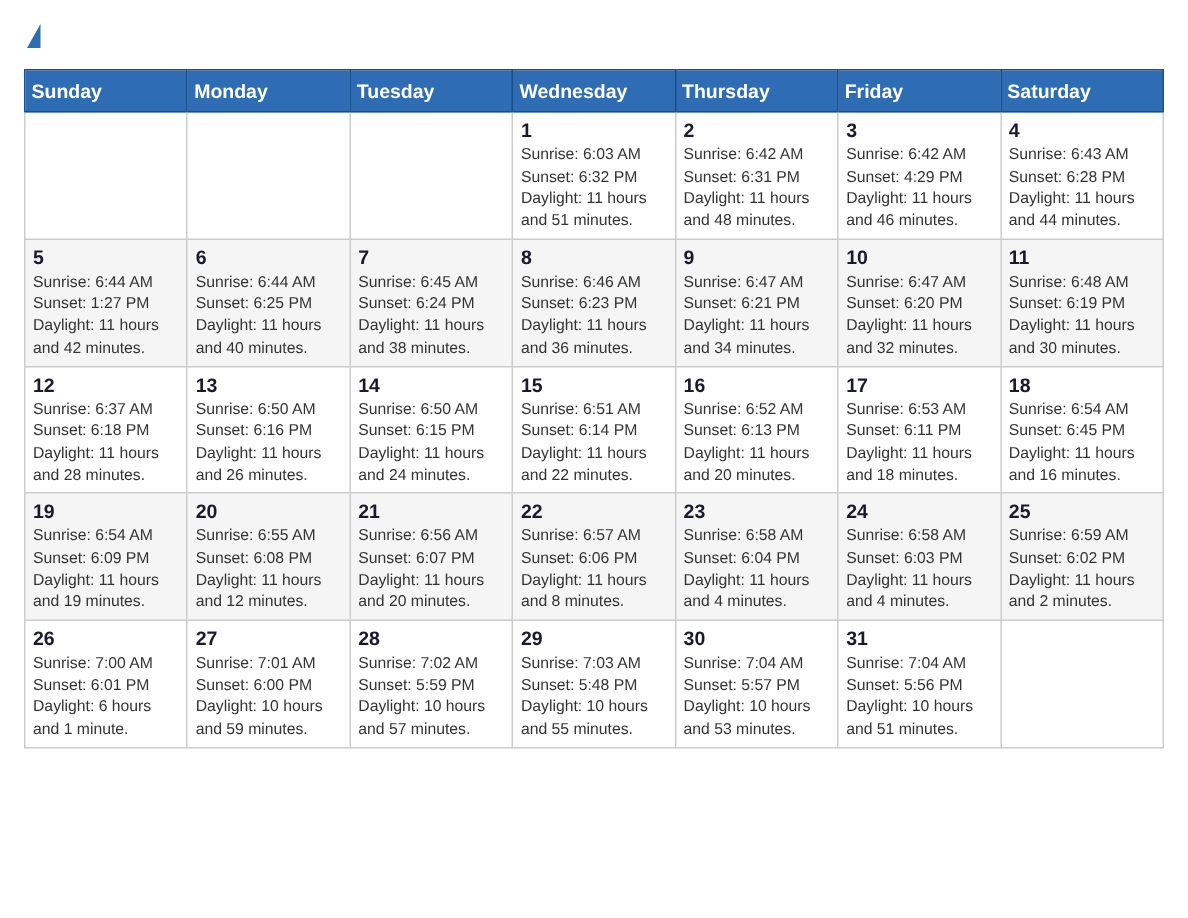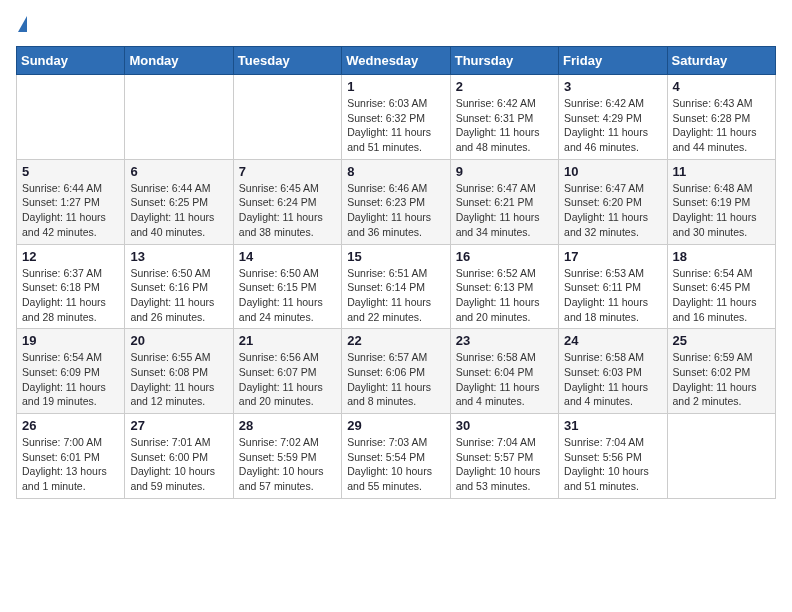--- a/index.html
+++ b/index.html
@@ -278,38 +278,38 @@
           <div class="cell-text">Sunrise: 6:59 AM</div>
           <div class="cell-text">Sunset: 6:02 PM</div>
           <div class="cell-text">Daylight: 11 hours and 2 minutes.</div>
         </td>
       </tr>
       <tr>
         <td>
           <span class="day-num">26</span>
           <div class="cell-text">Sunrise: 7:00 AM</div>
           <div class="cell-text">Sunset: 6:01 PM</div>
-          <div class="cell-text">Daylight: 13 hours and 1 minute.</div>
+          <div class="cell-text">Daylight: 6 hours and 1 minute.</div>
         </td>
         <td>
           <span class="day-num">27</span>
           <div class="cell-text">Sunrise: 7:01 AM</div>
           <div class="cell-text">Sunset: 6:00 PM</div>
           <div class="cell-text">Daylight: 10 hours and 59 minutes.</div>
         </td>
         <td>
           <span class="day-num">28</span>
           <div class="cell-text">Sunrise: 7:02 AM</div>
           <div class="cell-text">Sunset: 5:59 PM</div>
           <div class="cell-text">Daylight: 10 hours and 57 minutes.</div>
         </td>
         <td>
           <span class="day-num">29</span>
           <div class="cell-text">Sunrise: 7:03 AM</div>
-          <div class="cell-text">Sunset: 5:54 PM</div>
+          <div class="cell-text">Sunset: 5:48 PM</div>
           <div class="cell-text">Daylight: 10 hours and 55 minutes.</div>
         </td>
         <td>
           <span class="day-num">30</span>
           <div class="cell-text">Sunrise: 7:04 AM</div>
           <div class="cell-text">Sunset: 5:57 PM</div>
           <div class="cell-text">Daylight: 10 hours and 53 minutes.</div>
         </td>
         <td>
           <span class="day-num">31</span>

